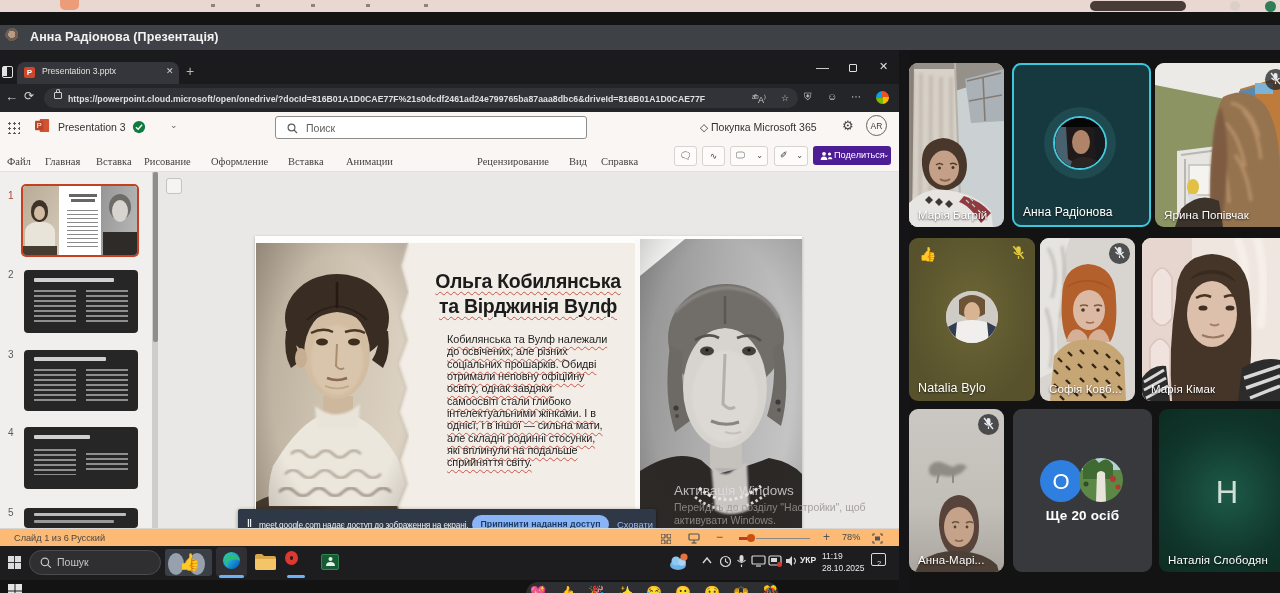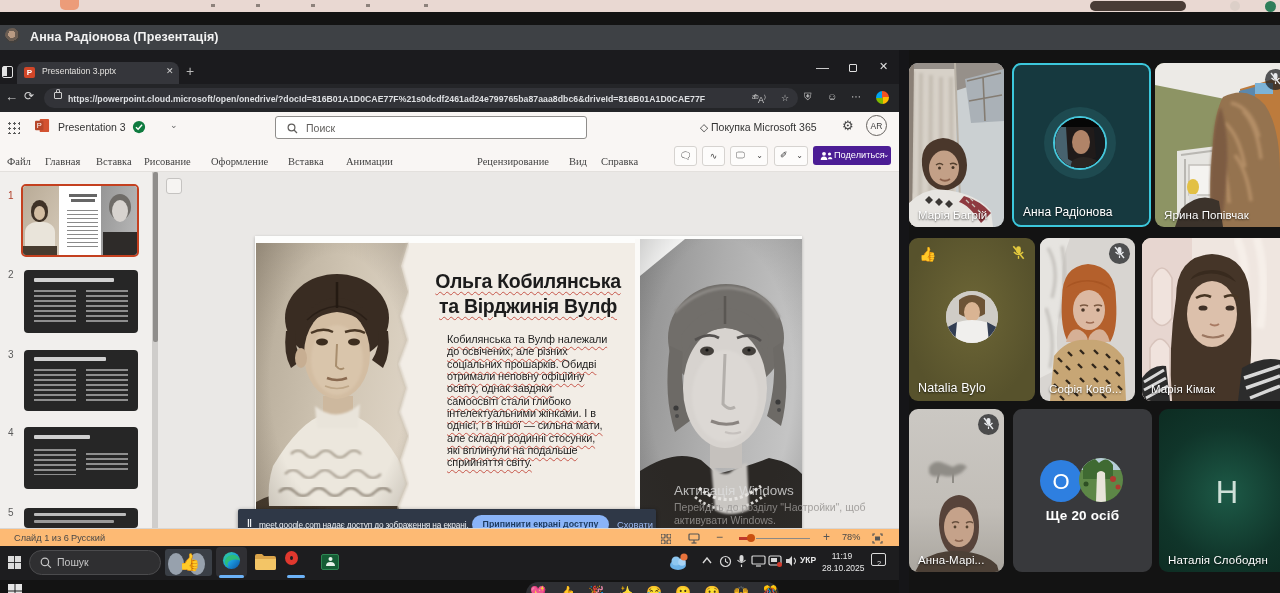--- a/index.html
+++ b/index.html
@@ -360,21 +360,21 @@
       <div id="title" class="abs sq">Ольга Кобилянська<br>та Вірджинія Вулф</div>
       <div id="body" class="abs sq">Кобилянська та Вулф належали<br>до освічених, але різних<br>соціальних прошарків. Обидві<br>отримали неповну офіційну<br>освіту, однак завдяки<br>самоосвіті стали глибоко<br>інтелектуальними жінками. І в<br>однієї, і в іншої — сильна мати,<br>але складні родинні стосунки,<br>які вплинули на подальше<br>сприйняття світу.</div>
     </div>
     <div id="wm1" class="abs">Активація Windows</div>
     <div id="wm2" class="abs">Перейдіть до розділу "Настройки", щоб<br>активувати Windows.</div>
   </div>
   
   <div id="banner" class="abs">
     <div class="pp abs">‖</div>
     <div class="tx abs">meet.google.com надає доступ до зображення на екрані.</div>
-    <div class="pill abs">Припинити екрані доступу</div>
+    <div class="pill abs">Припинити надання доступ</div>
     <div class="hide abs">Сховати</div>
   </div>
   
   <div id="status" class="abs">
     <span class="abs" style="left:14px; top:4px;">Слайд 1 из 6</span>
     <span class="abs" style="left:71px; top:4px;">Русский</span>
     <svg class="abs" style="left:661px;top:5px;" width="10" height="10" viewBox="0 0 10 10">
         <rect width="4" height="4" rx="1" fill="none" stroke="#555" stroke-width="1.2"></rect>
         <rect x="6" width="4" height="4" rx="1" fill="none" stroke="#555" stroke-width="1.2"></rect>
         <rect y="6" width="4" height="4" rx="1" fill="none" stroke="#555" stroke-width="1.2"></rect>
@@ -473,21 +473,21 @@
     <svg class="abs" style="left:768px;top:9px;" width="14" height="11" viewBox="0 0 14 11">
         <rect x="1" y="1" width="12" height="9" rx="1.5" fill="none" stroke="#d8d8d8" stroke-width="1.2"></rect>
         <rect x="3" y="3" width="6" height="4" fill="#d8d8d8"></rect>
       </svg>
     <div class="abs" style="left:777px;top:16px;width:5px;height:5px;border-radius:50%;background:#d23b2e;"></div>
     <svg class="abs" style="left:785px;top:9px;" width="13" height="12" viewBox="0 0 13 12">
         <path d="M1,4 L4,4 L7,1 L7,11 L4,8 L1,8 Z" fill="#d8d8d8"></path>
         <path d="M9,3 q3,3 0,6" stroke="#d8d8d8" stroke-width="1.1" fill="none"></path>
       </svg>
     <div class="abs" style="left:800px;top:9px;font-size:8.5px;color:#e8e8e8;font-weight:bold;">УКР</div>
-    <div class="abs" style="left:822px;top:4px;width:40px;text-align:center;font-size:8.5px;color:#e8e8e8;line-height:12px;">11:19<br>28.10.2025</div>
+    <div class="abs" style="left:822px;top:4px;width:40px;text-align:left;font-size:8.5px;color:#e8e8e8;line-height:12px;">11:19<br>28.10.2025</div>
     <div class="abs" style="left:871px;top:7px;width:15px;height:13px;border:1.3px solid #dcdcdc;border-radius:2px;"></div>
     <div class="abs" style="left:877px;top:13px;font-size:7.5px;color:#dcdcdc;">2</div>
   </div>
   <svg class="abs" style="left:8px;top:584px;" width="14" height="14" viewBox="0 0 15 15">
       <rect width="7" height="7" fill="#e4e4e4"></rect>
       <rect x="8" width="7" height="7" fill="#e4e4e4"></rect>
       <rect y="8" width="7" height="7" fill="#e4e4e4"></rect>
       <rect x="8" y="8" width="7" height="7" fill="#e4e4e4"></rect>
     </svg>
   

